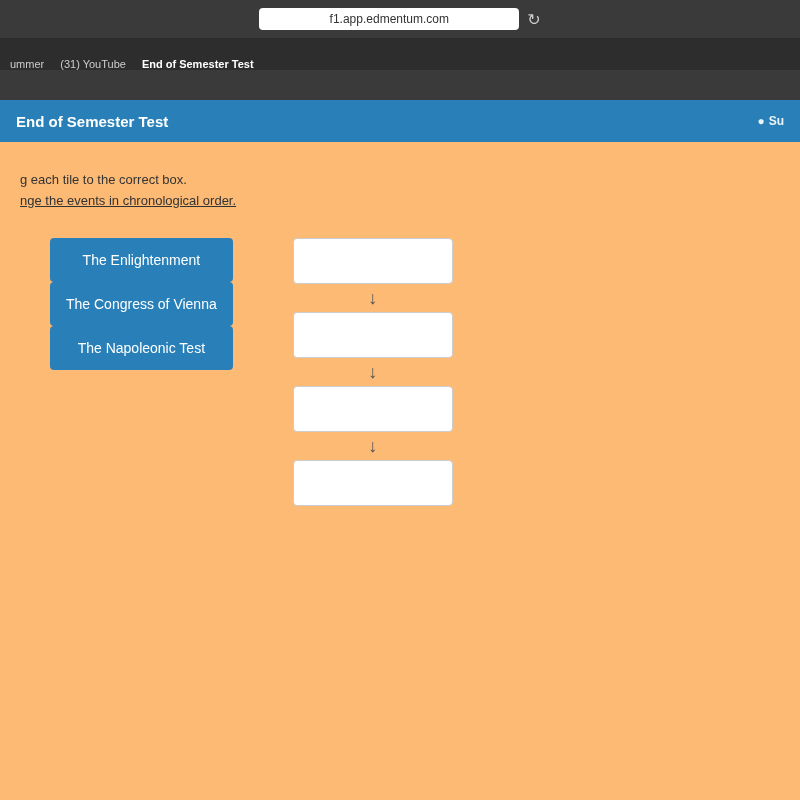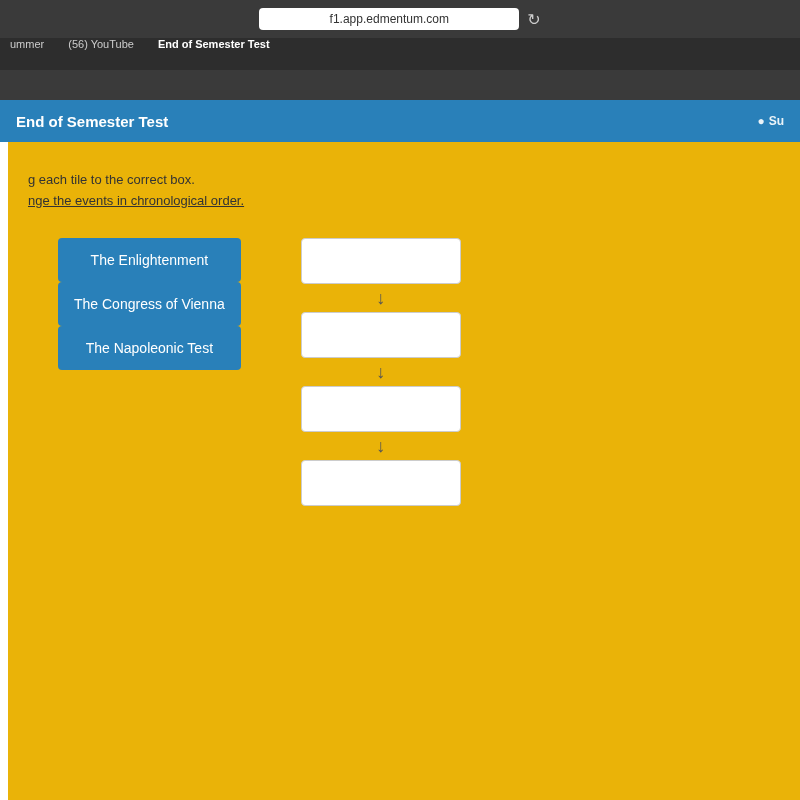--- a/index.html
+++ b/index.html
@@ -42,27 +42,27 @@
     }
 
     .refresh-btn {
       color: #ccc;
       font-size: 16px;
       cursor: pointer;
     }
 
     .tabs-row {
       display: flex;
-      align-items: flex-start;
+      align-items: flex-end;
       padding: 0 10px;
       background: #2d2d2d;
       height: 32px;
       font-size: 11px;
       color: #ccc;
-      gap: 24px;
+      gap: 16px;
     }
 
     .tab-item {
       color: #ccc;
     }
 
     .tab-item.active {
       color: white;
       font-weight: bold;
     }
@@ -95,25 +95,24 @@
     .app-header-right {
       font-size: 12px;
       color: rgba(255,255,255,0.9);
       display: flex;
       align-items: center;
       gap: 4px;
     }
 
     
     .content-area {
-      background: #eab308;
+      background: #fdba74;
       flex: 1;
       padding: 30px 20px 20px 20px;
       overflow: hidden;
-      margin-left: 8px;
     }
 
     .instruction-text {
       font-size: 13px;
       color: #333;
       margin-bottom: 6px;
     }
 
     .instruction-text2 {
       font-size: 13px;
@@ -177,21 +176,21 @@
 </head>
 <body>
 
 <div class="browser-chrome">
   <div class="address-bar-row">
     <div class="address-bar">f1.app.edmentum.com</div>
     <span class="refresh-btn">↻</span>
   </div>
   <div class="tabs-row">
     <span class="tab-item">ummer</span>
-    <span class="tab-item">(56) YouTube</span>
+    <span class="tab-item">(31) YouTube</span>
     <span class="tab-item active">End of Semester Test</span>
   </div>
 </div>
 
 <div class="page-area">
 
   <div class="app-header">
     <span>End of Semester Test</span>
     <span class="app-header-right">
       ● <span>Su</span>

